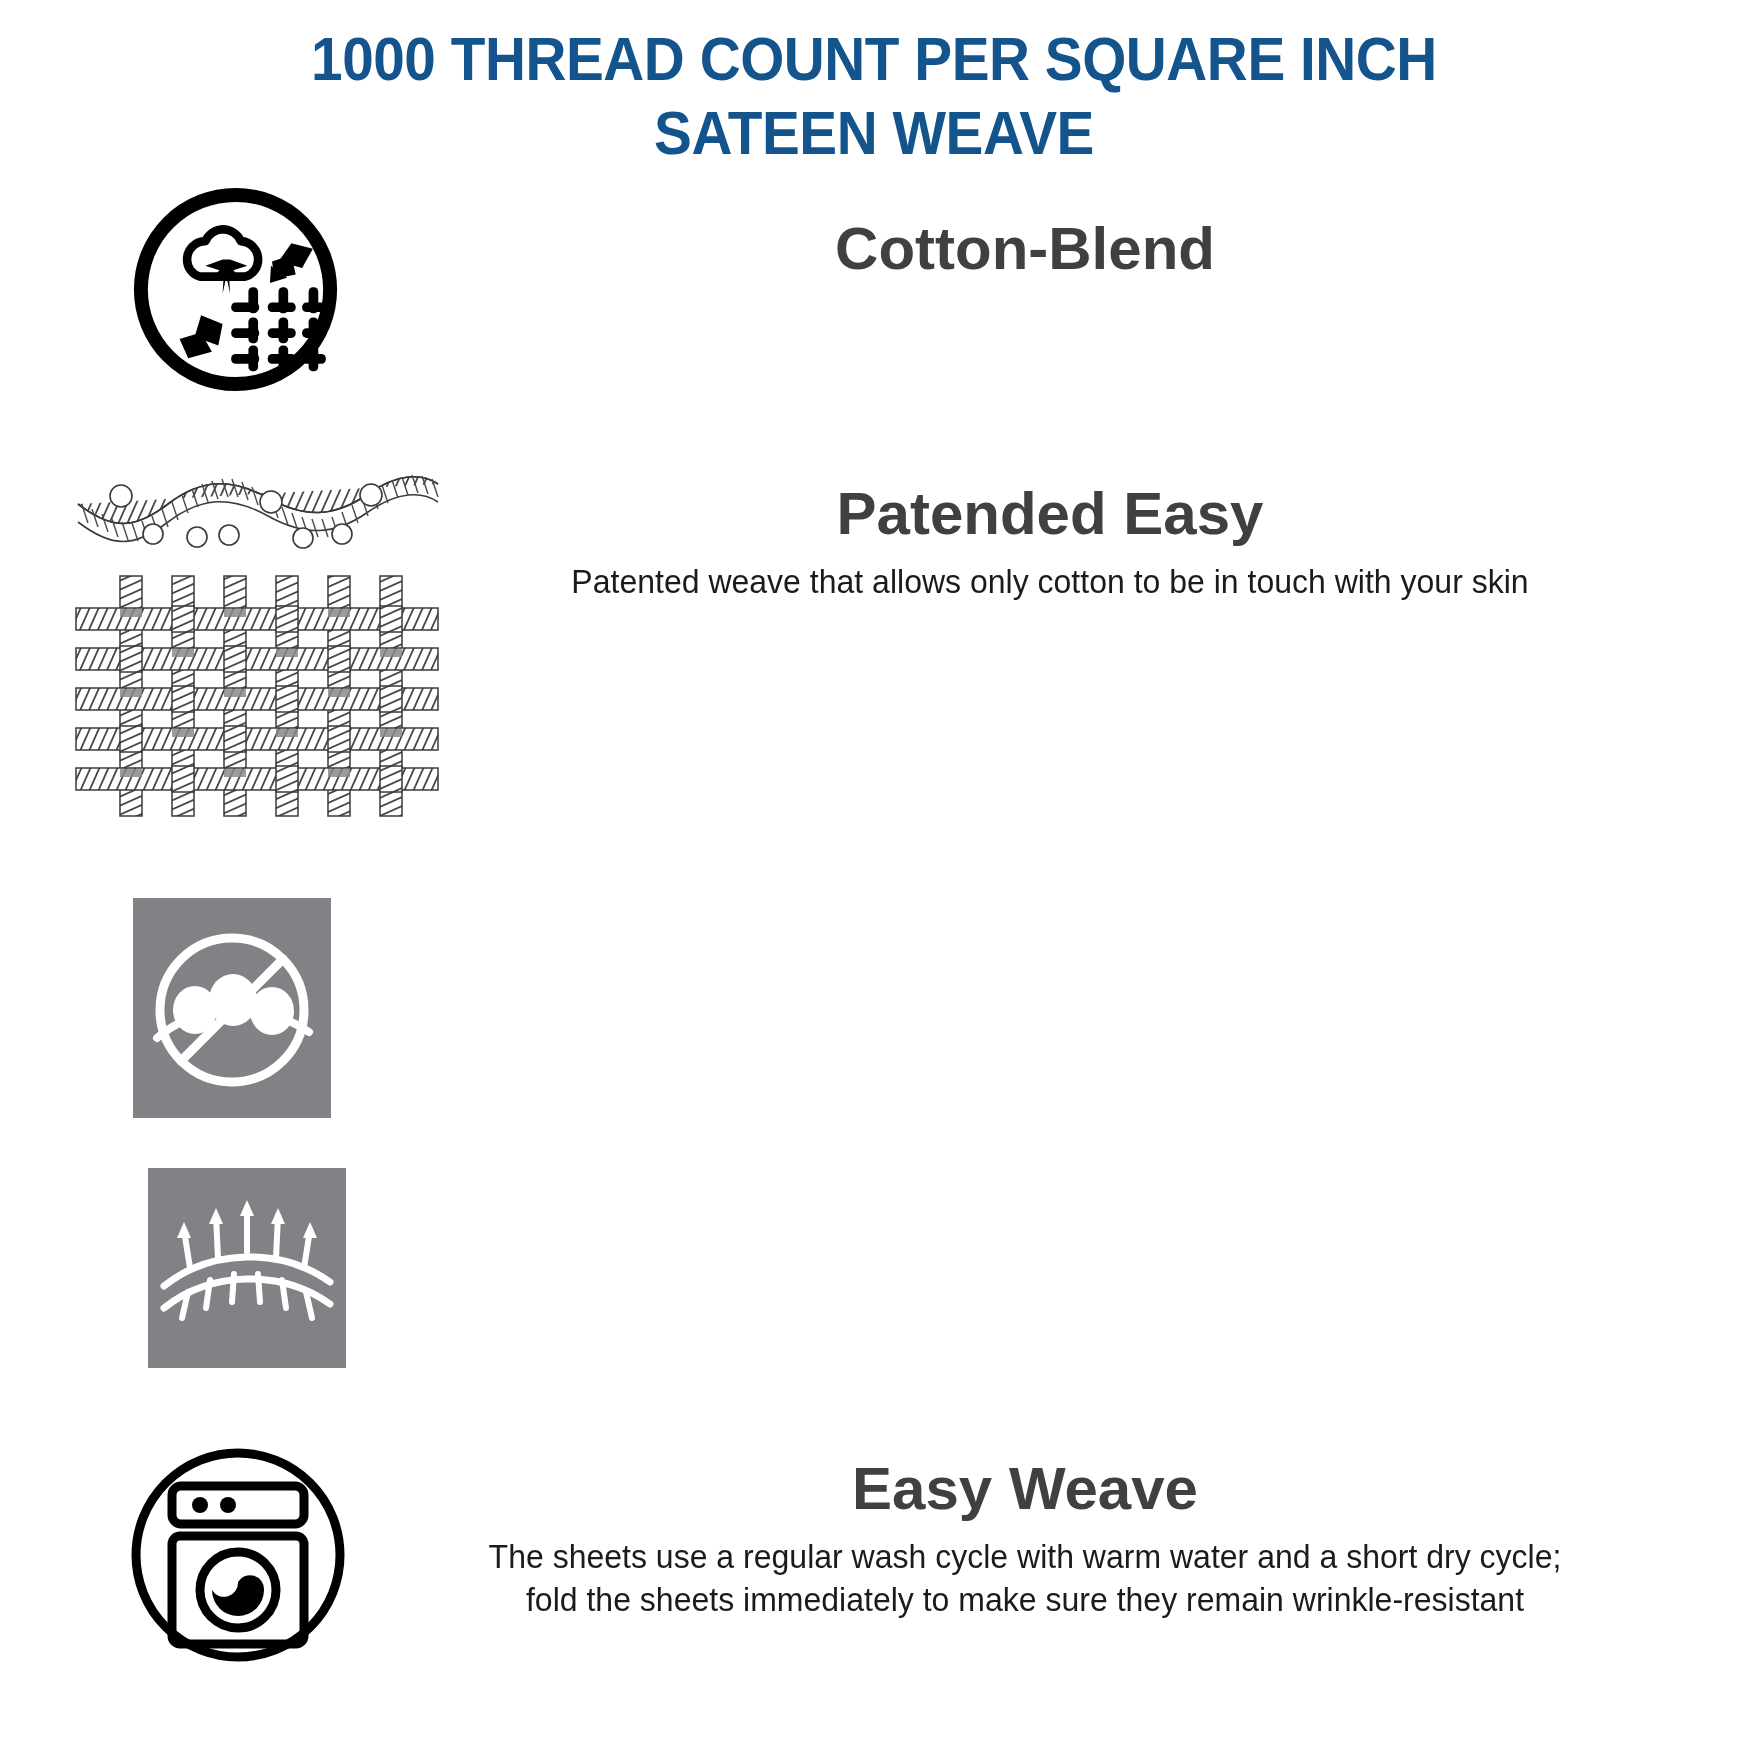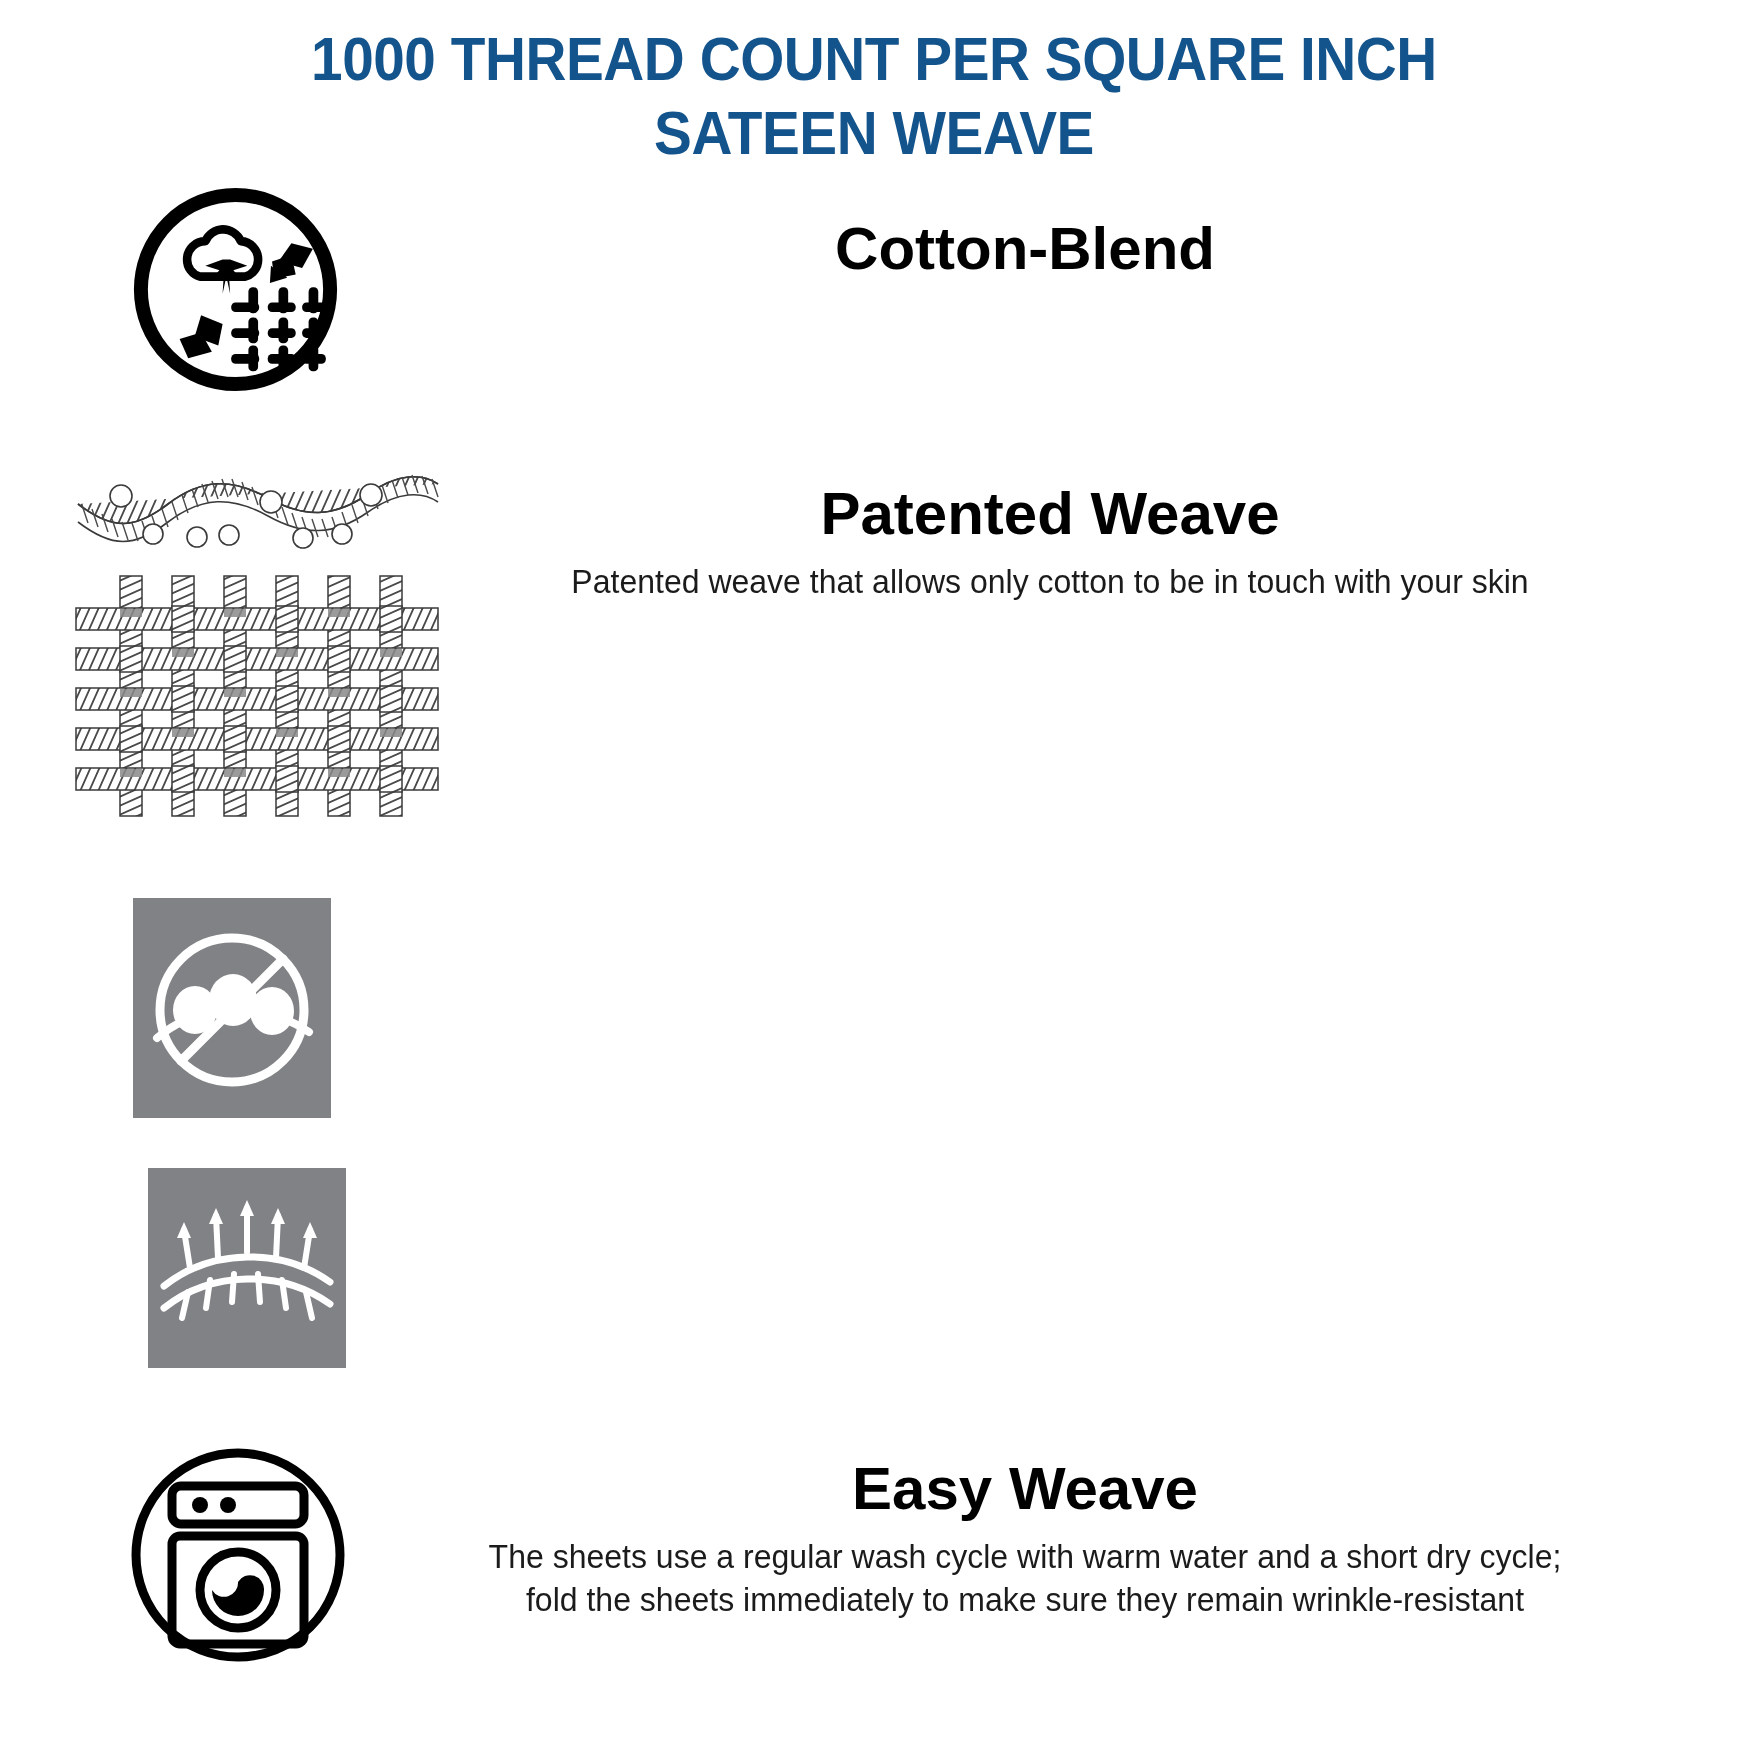--- a/index.html
+++ b/index.html
@@ -40,21 +40,21 @@
     white-space: nowrap;
   }
   .icon-cell {
     position: absolute;
   }
   .text-cell {
     position: absolute;
     text-align: center;
   }
   .feature-heading {
-    color: #000000;
+    color: #404040;
     font-family: "Liberation Sans", sans-serif;
     font-weight: bold;
     font-size: 60px;
     line-height: 68px;
     white-space: nowrap;
   }
   .feature-desc {
     color: #1b1b1b;
     font-family: "Liberation Sans", sans-serif;
     font-weight: normal;
@@ -249,21 +249,21 @@
         <rect x="152" y="258" width="22" height="26" fill="url(#hatchV)" stroke="#3a3a3a" stroke-width="1.5"></rect>
         <rect x="256" y="258" width="22" height="26" fill="url(#hatchV)" stroke="#3a3a3a" stroke-width="1.5"></rect>
         <rect x="100" y="298" width="22" height="26" fill="url(#hatchV)" stroke="#3a3a3a" stroke-width="1.5"></rect>
         <rect x="204" y="298" width="22" height="26" fill="url(#hatchV)" stroke="#3a3a3a" stroke-width="1.5"></rect>
         <rect x="308" y="298" width="22" height="26" fill="url(#hatchV)" stroke="#3a3a3a" stroke-width="1.5"></rect>
       </g>
     </svg>
   </div>
 
   <div class="text-cell" style="left:420px; top:480px; width:1260px;">
-    <div class="feature-heading">Patented Weave</div>
+    <div class="feature-heading">Patended Easy</div>
     <div class="feature-desc" style="margin-top:12px;">Patented weave that allows only cotton to be in touch with your skin</div>
   </div>
 
   <div class="icon-cell gray-tile" style="left:133px; top:898px; width:198px; height:220px;">
     <svg width="198" height="220" viewBox="0 0 198 220">
 
       <path d="M24 140 C66 104 132 104 176 134" fill="none" stroke="#ffffff" stroke-width="8" stroke-linecap="round"></path>
 
       <ellipse cx="62" cy="112" rx="22" ry="24" fill="#ffffff"></ellipse>
       <ellipse cx="100" cy="102" rx="24" ry="26" fill="#ffffff"></ellipse>

